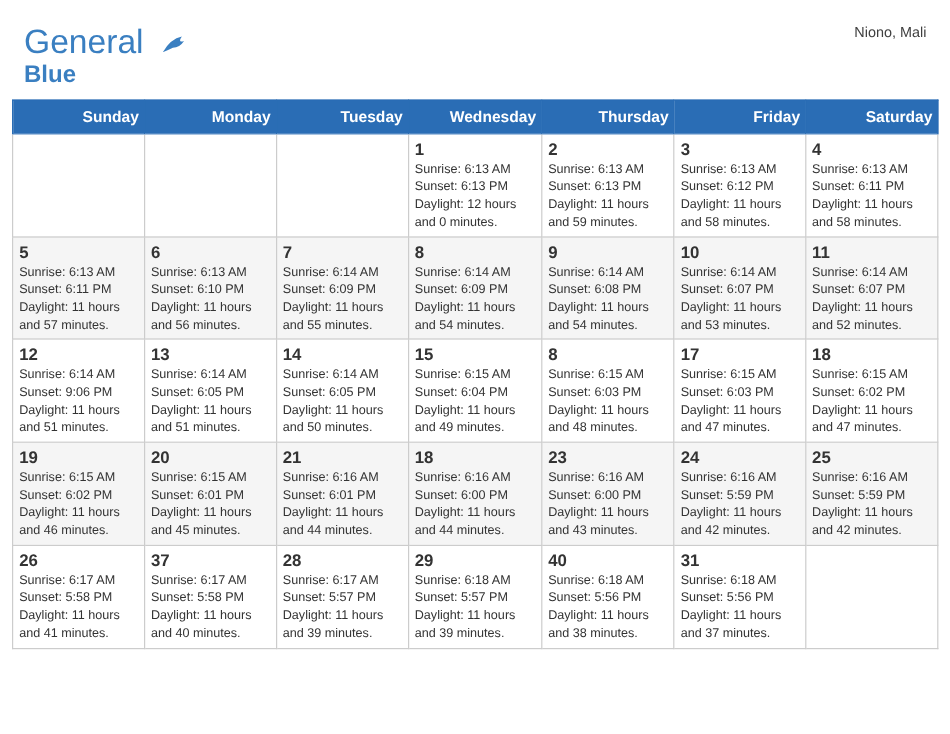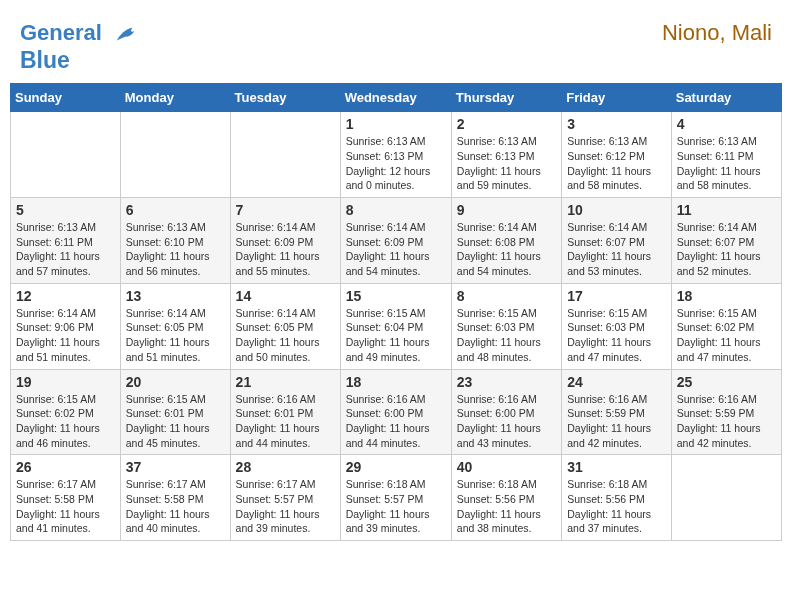--- a/index.html
+++ b/index.html
@@ -28,36 +28,36 @@
     .month-title {
       text-align: right;
     }
     .month-title h1 {
       font-size: 36px;
       font-weight: bold;
       color: #333;
       line-height: 1.1;
     }
     .month-title h2 {
-      font-size: 22px;
+      font-size: 12px;
       font-weight: normal;
-      color: #a16207;
+      color: #404040;
     }
     table {
       width: 100%;
       border-collapse: collapse;
       margin-top: 5px;
     }
     thead th {
       background-color: #2a6db5;
       color: #fff;
       padding: 6px 4px;
       font-size: 13px;
       font-weight: bold;
-      text-align: left;
+      text-align: right;
       border: 1px solid #2a6db5;
     }
     tbody td {
       vertical-align: top;
       border: 1px solid #ccc;
       padding: 4px 5px;
       width: 113px;
       min-height: 80px;
       background: #fff;
     }
@@ -80,28 +80,28 @@
       background: #fff !important;
     }
   </style>
 </head>
 <body>
 
 <div class="header">
   <div class="logo">
     <div>
       <div style="display:flex;align-items:center;">
-        <div style="font-size:22px;font-weight:bold;color:#333;line-height:1.1;">
+        <div style="font-size:28px;font-weight:normal;color:#333;line-height:1.1;">
           <span style="color:#3a7fc1;">General</span>
           <svg class="logo-icon" viewBox="0 0 30 30" style="display:inline-block;vertical-align:middle;">
             <path d="M5 22 Q12 10 22 8 Q18 14 24 12 Q20 18 14 18 Q10 20 5 22Z" fill="#3a7fc1"></path>
           </svg>
         </div>
       </div>
-      <div style="font-size:23px;font-weight:bold;color:#3a7fc1;line-height:1.1;">Blue</div>
+      <div style="font-size:20px;font-weight:bold;color:#3a7fc1;line-height:1.1;">Blue</div>
     </div>
   </div>
   <div class="month-title">
     <h2>Niono, Mali</h2>
   </div>
 </div>
 
 <table>
   <thead>
     <tr>

